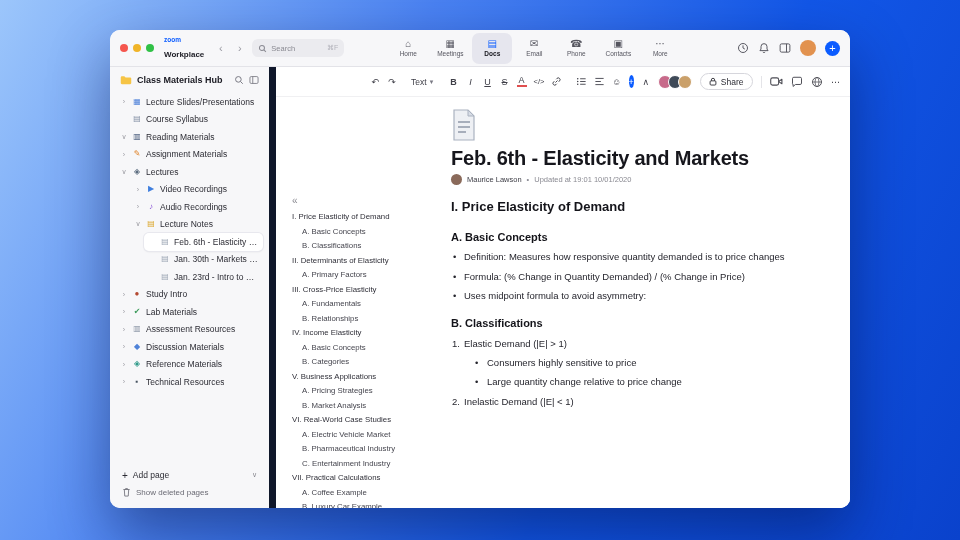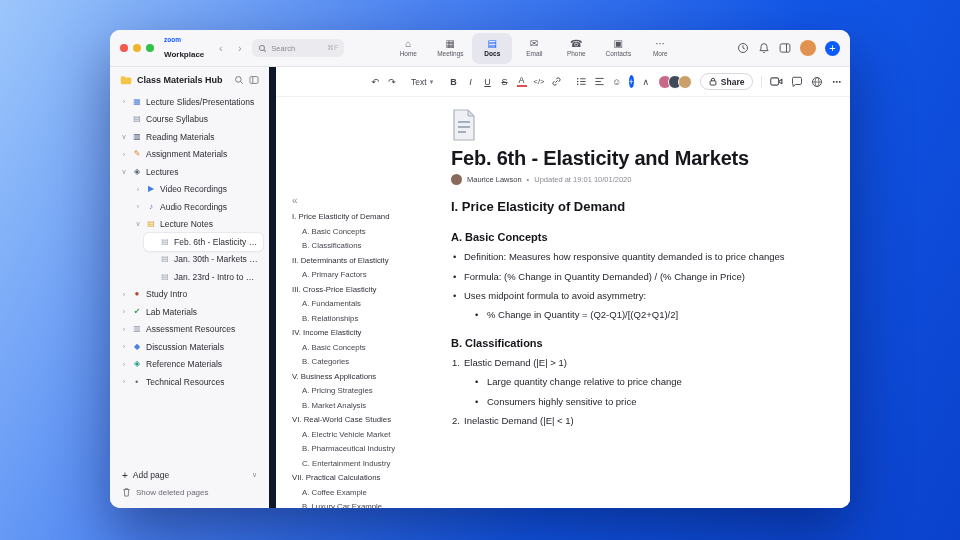--- a/index.html
+++ b/index.html
@@ -67,21 +67,21 @@
     padding:0 10px 0 94px; border-bottom:1px solid #f0f0f2; color:#3f3f48; }
   .ti{ font-size:9px; min-width:10px; text-align:center; }
   .ti.bold{font-weight:bold} .ti.italic{font-style:italic}
   .ti.underline{text-decoration:underline} .ti.strike{text-decoration:line-through}
   .sep{ width:1px; height:12px; background:#e4e4e8; }
   .text-dd{ display:flex; align-items:center; gap:2px; font-size:8.5px; }
   .dd{ font-size:6px; color:#7a7a84; }
   .tiicon{ display:flex; align-items:center; }
   .plus-circle{ width:13px; height:13px; border-radius:50%; background:#0b5cff; color:#fff;
     font-size:9px; display:flex; align-items:center; justify-content:center; }
-  .tb2{ margin-left:auto; display:flex; align-items:center; gap:8px;font-weight:bold; }
+  .tb2{ margin-left:auto; display:flex; align-items:center; gap:8px; }
   .avatars{ display:flex; }
   .av{ width:14px; height:14px; border-radius:50%; border:1.5px solid #fff; }
   .avatars .av + .av{ margin-left:-4px; }
   .share-btn{ display:flex; align-items:center; gap:4px; border:1px solid #d6d6dc;
     border-radius:11px; padding:2.5px 8px; font-size:8.5px; color:#2c2c34; background:#fff; }
 
   .docarea{ flex:1; position:relative; overflow:hidden; background:#fff; }
   .toc{ position:absolute; left:16px; top:98px; width:152px; }
   .toc-collapse{ font-size:10px; color:#8a8a92; margin-bottom:6px; }
   .toc-item{ font-size:7.8px; color:#2f2f38; margin:5.5px 0; white-space:nowrap; overflow:hidden; }
@@ -455,34 +455,31 @@
               </div>
               <div class="blk li1">
                 <span class="txt">Definition: Measures how responsive quantity demanded is to price changes</span>
               </div>
               <div class="blk li1">
                 <span class="txt">Formula: (% Change in Quantity Demanded) / (% Change in Price)</span>
               </div>
               <div class="blk li1">
                 <span class="txt">Uses midpoint formula to avoid asymmetry:</span>
               </div>
-              <div class="blk li2">
-                <span class="txt">% Change in Quantity = (Q2-Q1)/[(Q2+Q1)/2]</span>
-              </div>
               <div class="blk h2">
                 <span class="txt">B. Classifications</span>
               </div>
               <div class="blk ol1">
                 <span class="num">1.</span><span class="txt">Elastic Demand (|E| &gt; 1)</span>
               </div>
               <div class="blk li2">
+                <span class="txt">Consumers highly sensitive to price</span>
+              </div>
+              <div class="blk li2">
                 <span class="txt">Large quantity change relative to price change</span>
-              </div>
-              <div class="blk li2">
-                <span class="txt">Consumers highly sensitive to price</span>
               </div>
               <div class="blk ol1">
                 <span class="num">2.</span><span class="txt">Inelastic Demand (|E| &lt; 1)</span>
               </div>
             </div>
         </div>
 
       </div>
     </main>
   </div>

